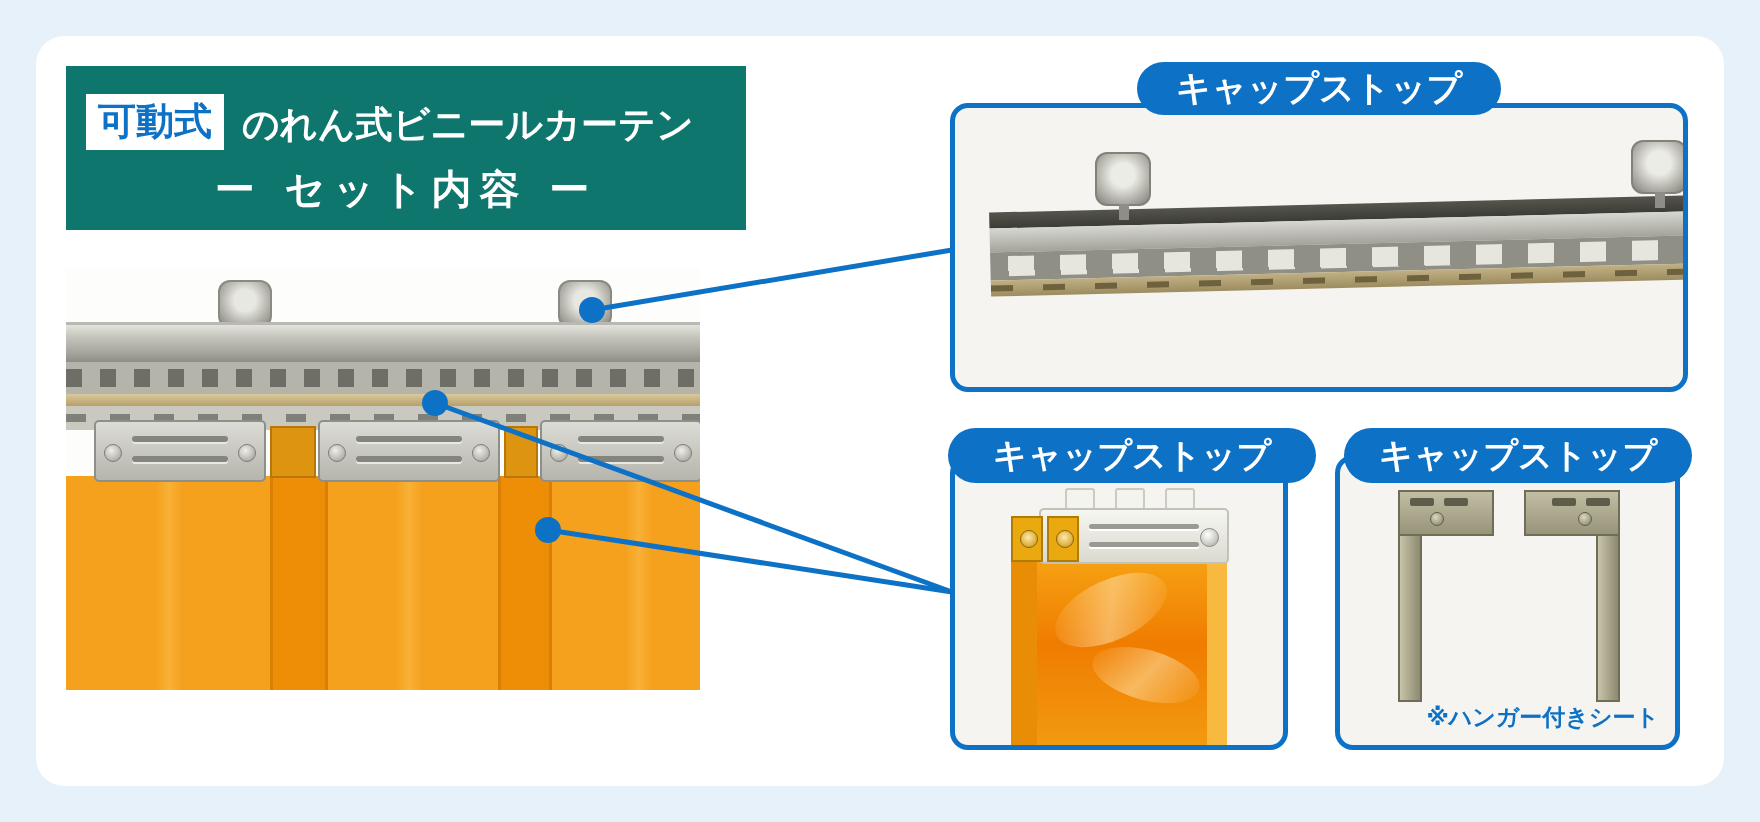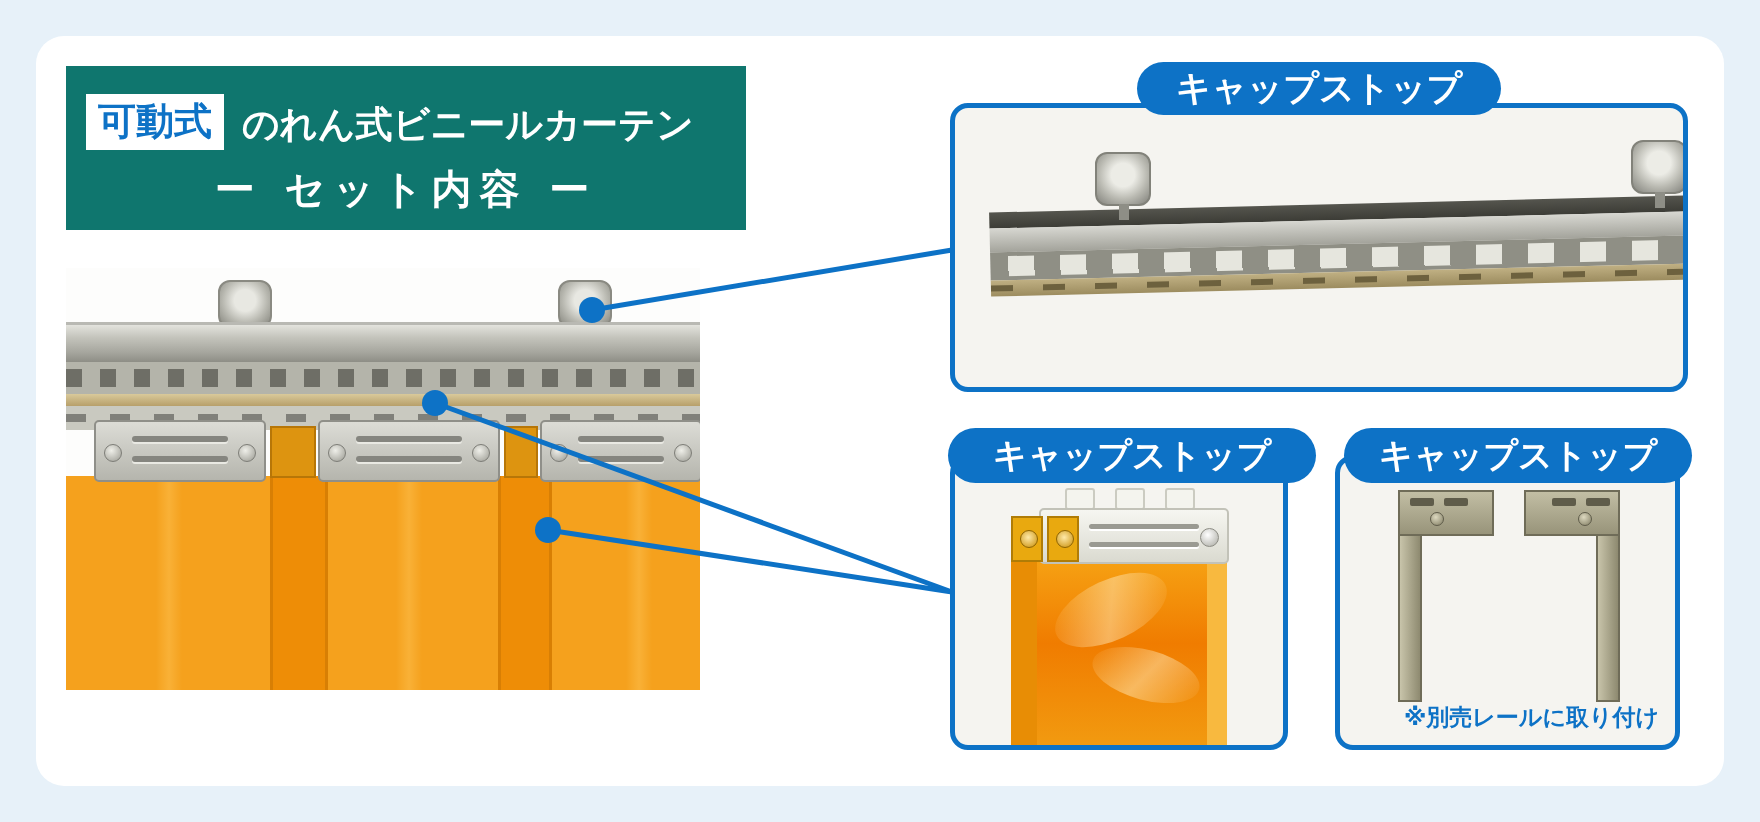--- a/index.html
+++ b/index.html
@@ -206,16 +206,16 @@
         <div class="slit slit-b"></div>
         <div class="screw"></div>
     </div>
     <div class="pc-leg leg-left"></div>
     <div class="pc-arm arm-right">
       <div class="slit slit-a"></div>
         <div class="slit slit-b"></div>
         <div class="screw"></div>
     </div>
     <div class="pc-leg leg-right"></div>
-    <div class="pc-note">※別売レールに取り付け</div>
+    <div class="pc-note">※ハンガー付きシート</div>
   </div>
   <div class="pill pill-cap">キャップストップ</div>
 </div>
 
 </body></html>

